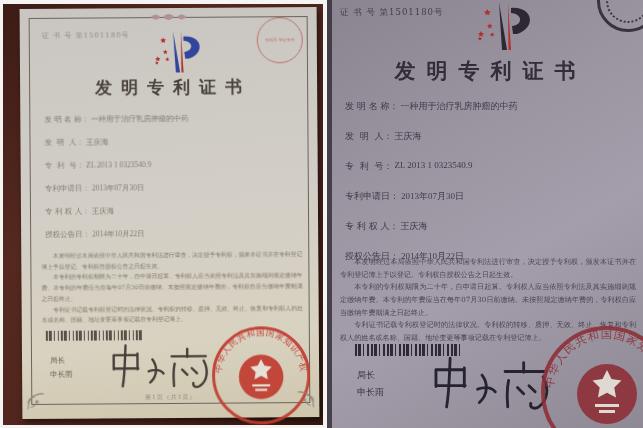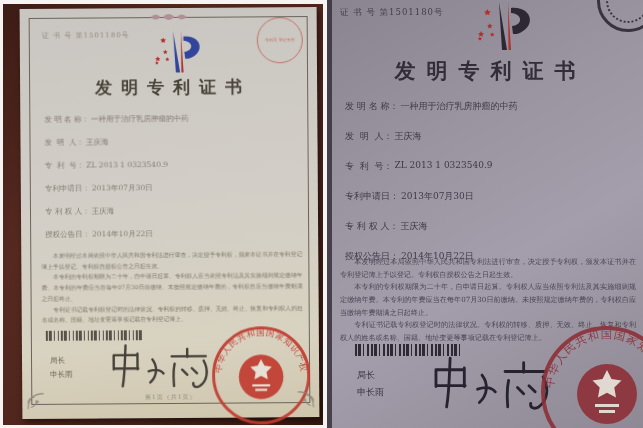--- a/index.html
+++ b/index.html
@@ -61,21 +61,21 @@
   .photo-right .bodytxt { position:absolute; left:13px; right:7px; top:256px; font-size:7.1px;
     line-height:1.78; color:#4a4452; text-align:justify; }
   .photo-right .bodytxt p { text-indent:2em; }
   .photo-right .barcode { position:absolute; left:28px; top:344px; width:106px; height:12px;
     background:repeating-linear-gradient(90deg,#2e2933 0 2px,transparent 2px 3px,#2e2933 3px 6px,transparent 6px 8px,#2e2933 8px 9px,transparent 9px 12px,#2e2933 12px 14px,transparent 14px 16px); }
   .photo-right .dir-label { position:absolute; left:30px; top:369px; font-size:9px; color:#3a3442; }
   .photo-right .dir-name  { position:absolute; left:30px; top:386px; font-size:9px; color:#3a3442; }
   .photo-right .signature { position:absolute; left:92px; top:352px; width:142px; height:62px; color:#272230; }
   .photo-right .seal { position:absolute; right:-34px; bottom:-34px; width:140px; height:140px; color:#8e3038; opacity:.9; }
 
-  .frow .fval { padding-left:2px; }
+  .frow .fval { padding-left:2px;font-family:Liberation Serif, serif; }
   svg { display:block; width:100%; height:100%; }
 </style>
 </head>
 <body>
 
 <svg width="0" height="0" style="position:absolute">
   <defs>
     <g id="sipo-logo-shape">
       <path d="M38,4 L46,52 L41,52 Z"></path>
       <path d="M47,4 L50,52 L47.5,52 Z" class="logo-alt"></path>

